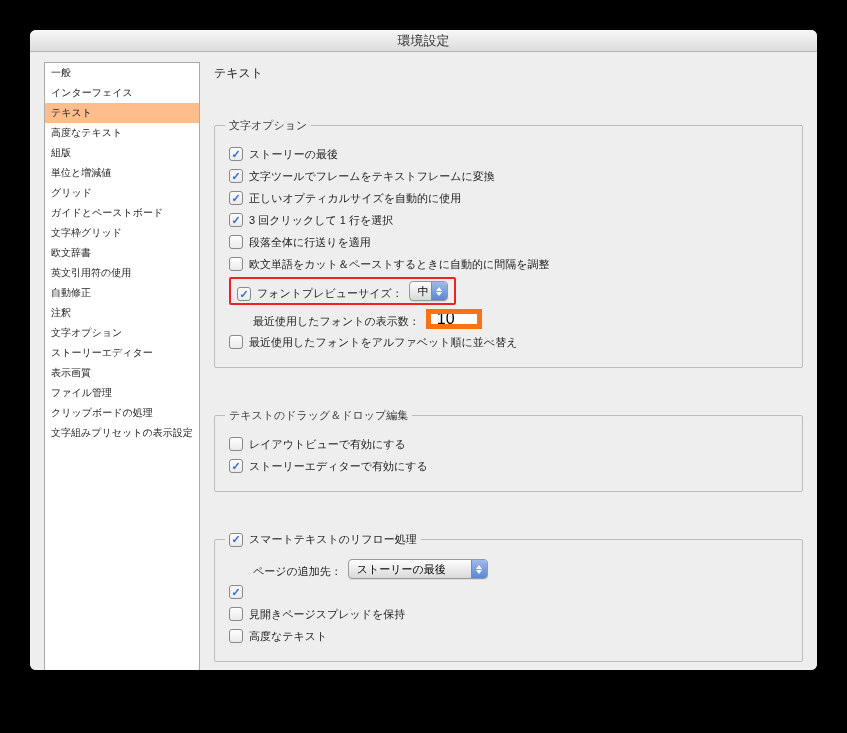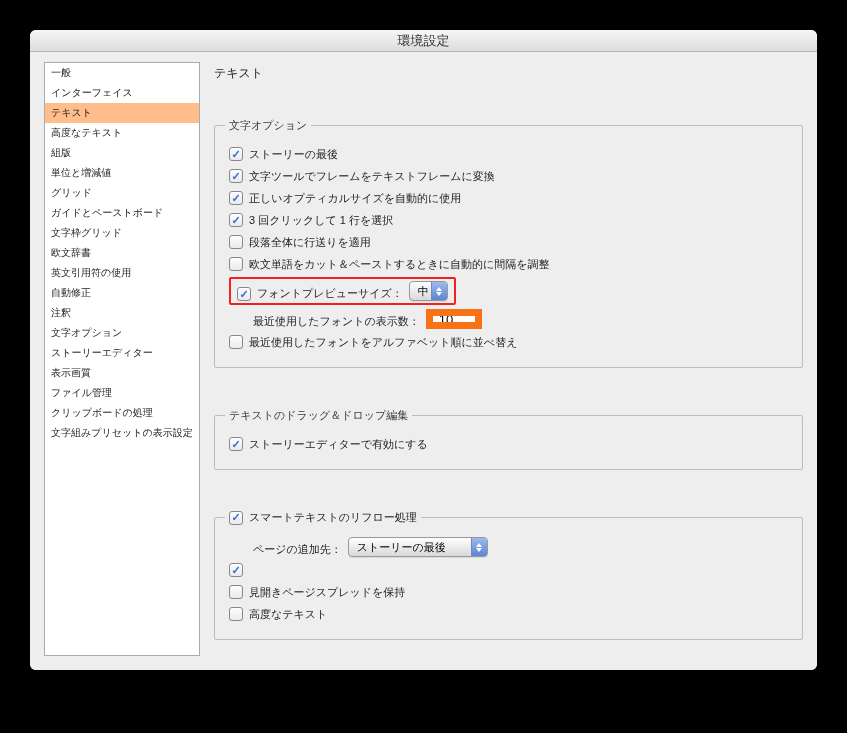--- a/index.html
+++ b/index.html
@@ -136,24 +136,24 @@
       margin-bottom: 1px;
     }
     .select .chevrons::after {
       content: "";
       border-left: 3px solid transparent;
       border-right: 3px solid transparent;
       border-top: 4px solid #fff;
     }
     .textinput {
       height: 20px;
-      border: 7px solid #f97316;
+      border: 5px solid #f97316;
       background: #fff;
       padding: 0 6px;
-      font-size: 13px;
+      font-size: 16px;
       width: 56px;
     }
     .highlight-box {
       border: 2px solid #e22;
       border-radius: 2px;
       padding: 2px 6px;
       display: inline-flex;
       align-items: flex-end;
       gap: 6px;
     }
@@ -265,20 +265,24 @@
 
         <div class="row">
           <span class="cb"></span>
           <span class="lbl">最近使用したフォントをアルファベット順に並べ替え</span>
         </div>
       </fieldset>
 
       <fieldset>
         <legend>テキストのドラッグ＆ドロップ編集</legend>
         <div class="row">
+          <span class="cb"></span>
+          <span class="lbl">レイアウトビューで有効にする</span>
+        </div>
+        <div class="row">
           <span class="cb checked"></span>
           <span class="lbl">ストーリーエディターで有効にする</span>
         </div>
       </fieldset>
 
       <fieldset>
         <legend>
           <span class="legend-row">
             <span class="cb checked"></span>
             <span class="lbl">スマートテキストのリフロー処理</span>

